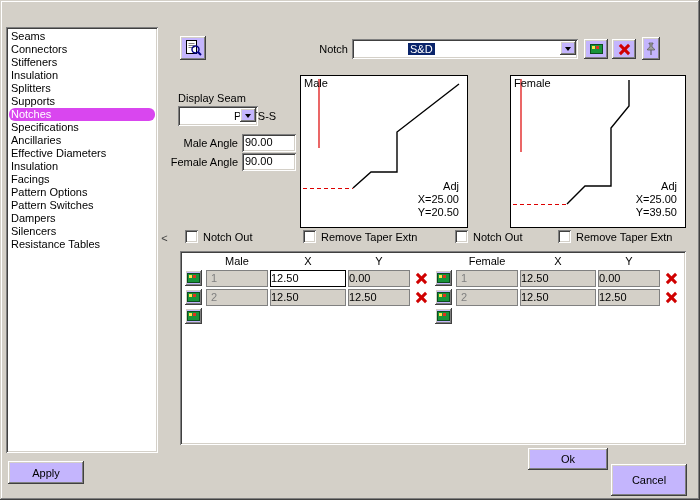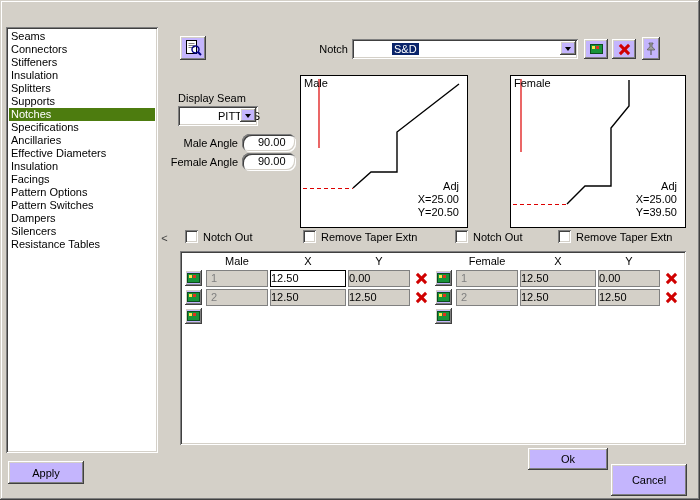--- a/index.html
+++ b/index.html
@@ -34,30 +34,30 @@
                 inset 2px 2px 0 #404040, inset -2px -2px 0 #d4d0c8;
   }
   .raised {
     background:#c4b5fd;
     box-shadow: inset -1px -1px 0 #404040, inset 1px 1px 0 #ffffff,
                 inset -2px -2px 0 #808080, inset 2px 2px 0 #d4d0c8;
   }
 
   .listbox { position:absolute; left:6px; top:27px; width:152px; height:426px; background:#fff; padding:3px; overflow:hidden; }
   .list-item { height:13px; line-height:13px; padding-left:2px; white-space:nowrap; }
-  .list-item.selected { background:#4d7c0f; color:#fff; }
+  .list-item.selected { background:#d946ef; color:#fff;border-radius:6px; }
   .collapse { position:absolute; left:159px; top:229px; width:11px; height:19px; text-align:center; line-height:19px; color:#404040; }
 
   .btn { position:absolute; display:flex; align-items:center; justify-content:center; cursor:default; }
   .label { position:absolute; white-space:nowrap; line-height:13px; }
   .r { text-align:right; }
 
-  .field { position:absolute; background:#fff; padding:2px 16px; line-height:13px;border-radius:8px; }
+  .field { position:absolute; background:#fff; padding:2px 3px; line-height:13px; }
   .combo { position:absolute; background:#fff; }
-  .combo .value { position:absolute; left:0; top:4px; white-space:nowrap;padding-left:40px; }
+  .combo .value { position:absolute; left:16px; top:4px; white-space:nowrap;padding-left:40px; }
   .combo .sel-text { background:#0a246a; color:#fff; padding:0 2px; }
   .combo .drop { position:absolute; right:2px; top:2px; width:16px; height:14px; }
   .arrow-down { width:0; height:0; border:3.5px solid transparent; border-top:4px solid #000; margin-top:4px; }
 
   .preview { position:absolute; background:#fff; border:1px solid #000; }
   .p-label { position:absolute; left:3px; top:1px; }
   .p-svg { position:absolute; left:0; top:0; }
   .adj { position:absolute; right:8px; bottom:8px; text-align:right; line-height:13px; }
 
   .checkbox { position:absolute; width:13px; height:13px; background:#fff;

